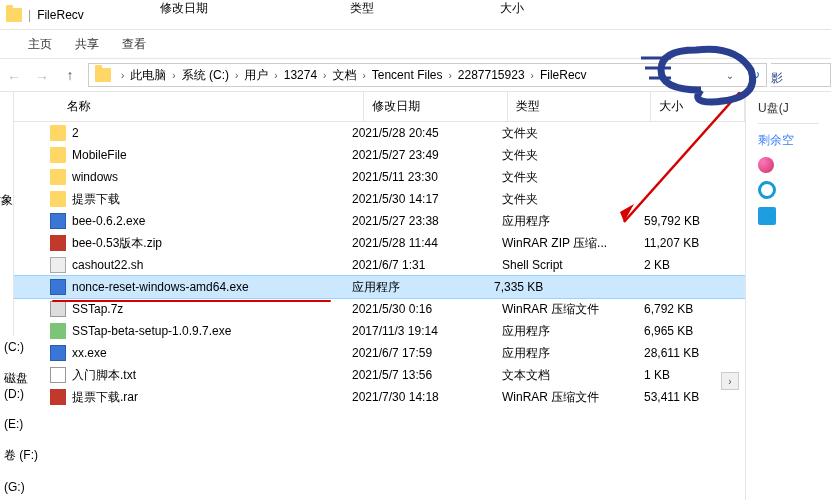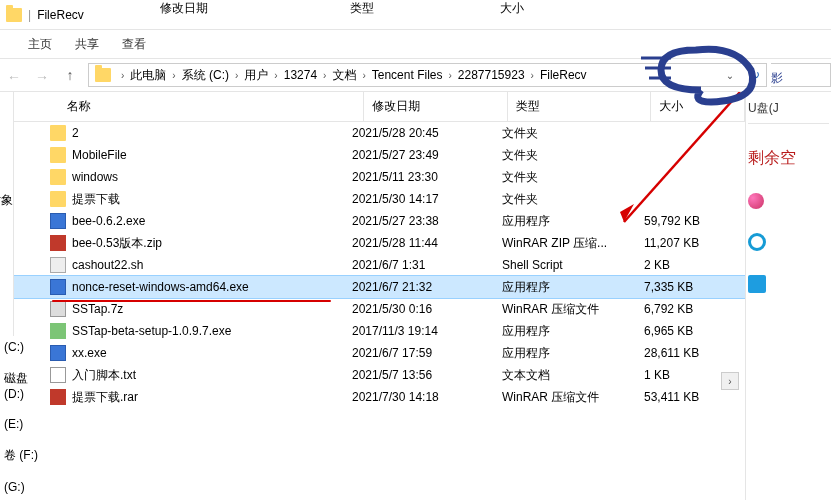--- a/index.html
+++ b/index.html
@@ -37,23 +37,23 @@
 .row .c-s{width:98px;padding-right:10px}
 .ico{width:16px;height:16px;flex-shrink:0;display:inline-flex;align-items:center;justify-content:center;font-size:10px}
 .ico.fd{background:#ffd766;border-radius:1px}
 .ico.exe{background:#3a76d6;border:1px solid #2a5cb0;color:#fff}
 .ico.rar{background:#c0392b;color:#fff}
 .ico.sh{background:#eee;border:1px solid #aaa}
 .ico.z7{background:#ddd;border:1px solid #999}
 .ico.st{background:#7cc576}
 .ico.txt{background:#fff;border:1px solid #999}
 .underline{position:absolute;left:38px;top:208px;width:279px;height:2px;background:#d60000;border-radius:1px}
-.rightpane{width:86px;border-left:1px solid #e5e5e5;padding:8px 2px;display:flex;flex-direction:column;gap:24px}
+.rightpane{width:86px;border-left:1px solid #e5e5e5;padding:8px 12px;display:flex;flex-direction:column;gap:8px}
 .rightpane .hdr{font-size:12px;color:#333;border-bottom:1px solid #e5e5e5;padding-bottom:6px}
-.rightpane .txt{font-size:16px;color:#b91c1c}
+.rightpane .txt{font-size:12px;color:#3b82f6}
 .dot{width:16px;height:16px;border-radius:50%}
 .arrow{position:absolute;left:610px;top:92px;pointer-events:none}
 .scrollbtn{position:absolute;right:92px;bottom:110px;width:18px;height:18px;border:1px solid #ccc;background:#f0f0f0;display:flex;align-items:center;justify-content:center;font-size:10px;color:#555}
 .logo{position:absolute;right:0;top:20px;pointer-events:none}
 .drives{position:absolute;left:0;bottom:0;width:42px;display:flex;flex-direction:column;gap:16px;padding:4px 0 6px 4px;font-size:12px;background:#fff}
 </style>
 </head>
 <body>
 
 <div style="position:absolute;left:160px;top:0;display:flex;height:18px;color:#444;font-size:12px">
@@ -165,21 +165,20 @@
           </div>
           <div class="c-d">2021/6/7 1:31</div>
           <div class="c-t">Shell Script</div>
           <div class="c-s">2 KB</div>
         </div>
         <div class="row sel">
           <div class="c-n">
             <span class="ico exe"></span>
             <span>nonce-reset-windows-amd64.exe</span>
           </div>
-          <div class="c-d">2021/6/7 21:32</div>
           <div class="c-t">应用程序</div>
           <div class="c-s">7,335 KB</div>
         </div>
         <div class="row">
           <div class="c-n">
             <span class="ico z7"></span>
             <span>SSTap.7z</span>
           </div>
           <div class="c-d">2021/5/30 0:16</div>
           <div class="c-t">WinRAR 压缩文件</div>

